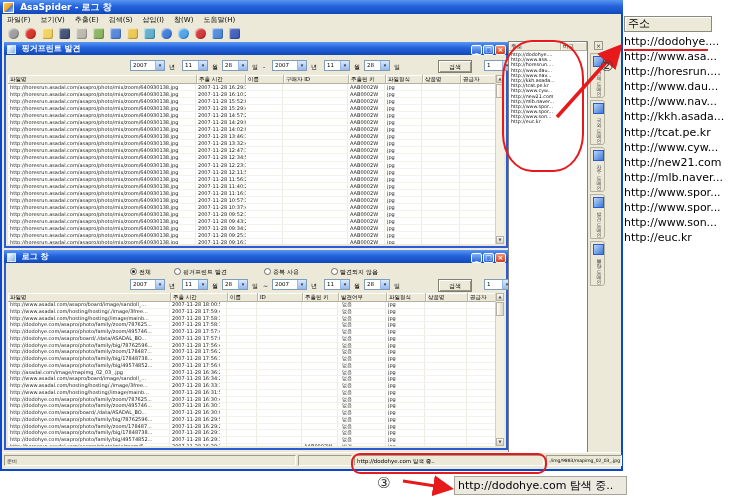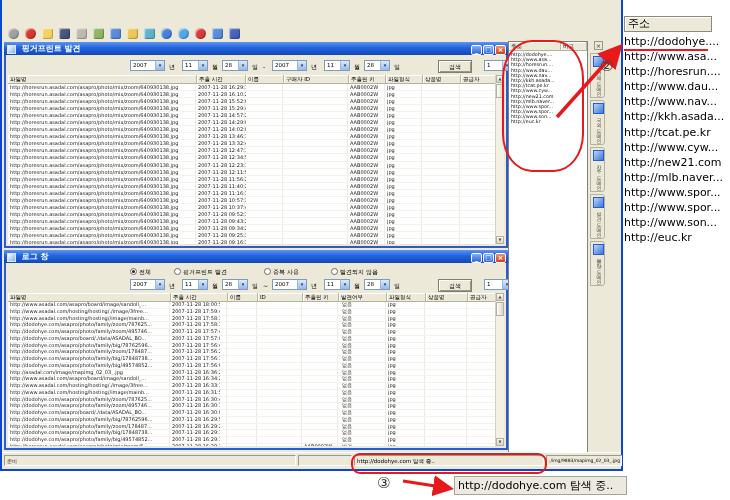--- a/index.html
+++ b/index.html
@@ -81,20 +81,25 @@
   #zoom-underline{position:absolute;left:624px;top:49px;width:84px;height:2px;background:#e8191b;z-index:46;}
   #zoomstatus{position:absolute;left:454px;top:476px;width:173px;height:19px;background:#ebe9e0;border:1px solid #a8a498;
       box-sizing:border-box;font-size:11px;line-height:17px;padding-left:3px;white-space:nowrap;overflow:hidden;z-index:45;}
 </style>
 </head>
 <body>
 
 <div id="canvas">
 
   <div id="app">
+    <div class="titlebar">
+      <span class="app-icon"></span>
+      <span>AsaSpider - 로그 창</span>
+    </div>
+    <div class="menubar" id="menubar"><span class="menuitem">파일(F)</span><span class="menuitem">보기(V)</span><span class="menuitem">추출(E)</span><span class="menuitem">검색(S)</span><span class="menuitem">삽입(I)</span><span class="menuitem">창(W)</span><span class="menuitem">도움말(H)</span></div>
     <div class="toolbar" id="toolbar"><span class="tbico circle" style="background: linear-gradient(135deg, rgba(255, 255, 255, 0.133), transparent), rgb(154, 154, 154);"></span><span class="tbico circle" style="background: linear-gradient(135deg, rgba(255, 255, 255, 0.133), transparent), rgb(212, 42, 30);"></span><span class="tbico" style="background: linear-gradient(135deg, rgba(255, 255, 255, 0.133), transparent), rgb(242, 207, 91);"></span><span class="tbico" style="background: linear-gradient(135deg, rgba(255, 255, 255, 0.133), transparent), rgb(59, 74, 114);"></span><span class="tbico" style="background: linear-gradient(135deg, rgba(255, 255, 255, 0.133), transparent), rgb(185, 181, 169);"></span><span class="tbico" style="background: linear-gradient(135deg, rgba(255, 255, 255, 0.133), transparent), rgb(134, 176, 92);"></span><span class="tbico" style="background: linear-gradient(135deg, rgba(255, 255, 255, 0.133), transparent), rgb(79, 129, 216);"></span><span class="tbico" style="background: linear-gradient(135deg, rgba(255, 255, 255, 0.133), transparent), rgb(233, 196, 77);"></span><span class="tbico" style="background: linear-gradient(135deg, rgba(255, 255, 255, 0.133), transparent), rgb(90, 171, 201);"></span><span class="tbico circle" style="background: linear-gradient(135deg, rgba(255, 255, 255, 0.133), transparent), rgb(58, 120, 216);"></span><span class="tbico circle" style="background: linear-gradient(135deg, rgba(255, 255, 255, 0.133), transparent), rgb(71, 160, 232);"></span><span class="tbico circle" style="background: linear-gradient(135deg, rgba(255, 255, 255, 0.133), transparent), rgb(207, 47, 47);"></span><span class="tbico" style="background: linear-gradient(135deg, rgba(255, 255, 255, 0.133), transparent), rgb(74, 134, 216);"></span><span class="tbico" style="background: linear-gradient(135deg, rgba(255, 255, 255, 0.133), transparent), rgb(58, 88, 184);"></span></div>
 
     <div class="mdi" id="mdi">
       <div class="child" id="win1" style="left:2px;top:1px;width:504px;height:206px;">
         <div class="ctitle">
           <span class="cicon"></span>
           <span>핑거프린트 발견</span>
           <span class="wbtns">
             <span class="wbtn">_</span><span class="wbtn">□</span><span class="wbtn close">×</span>
           </span>

